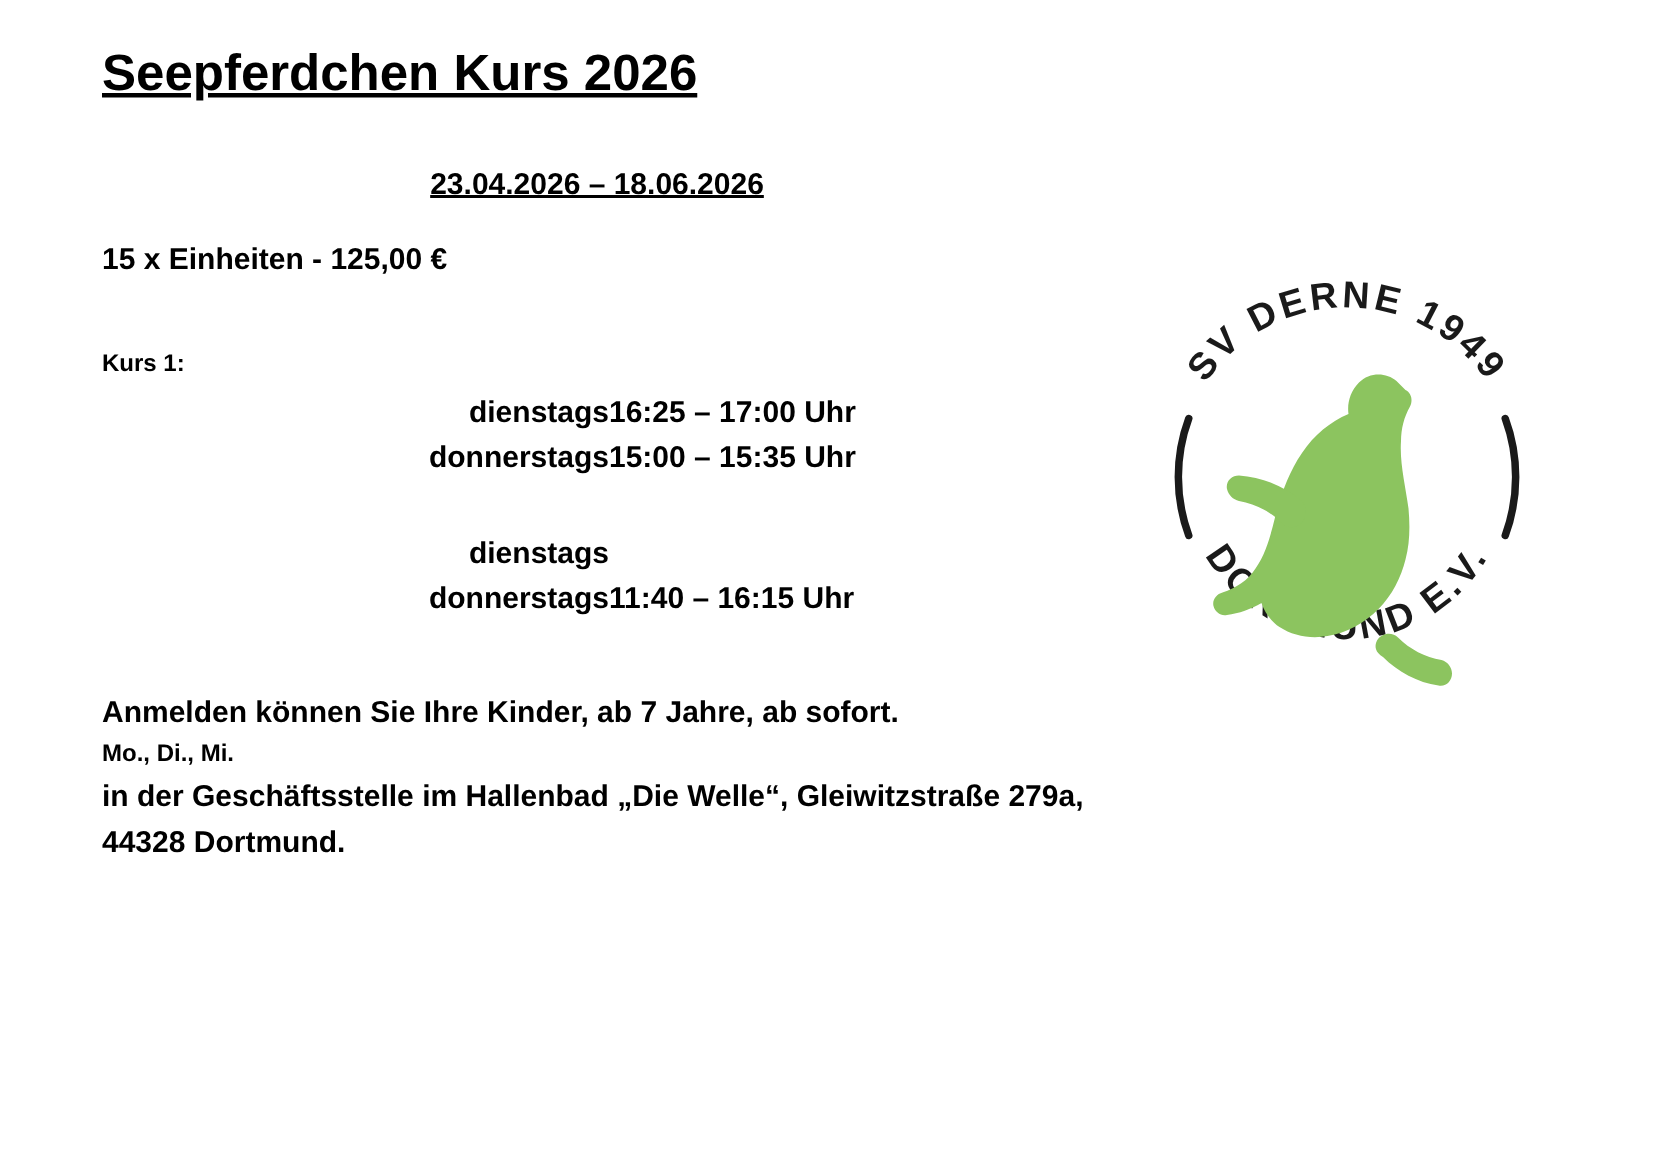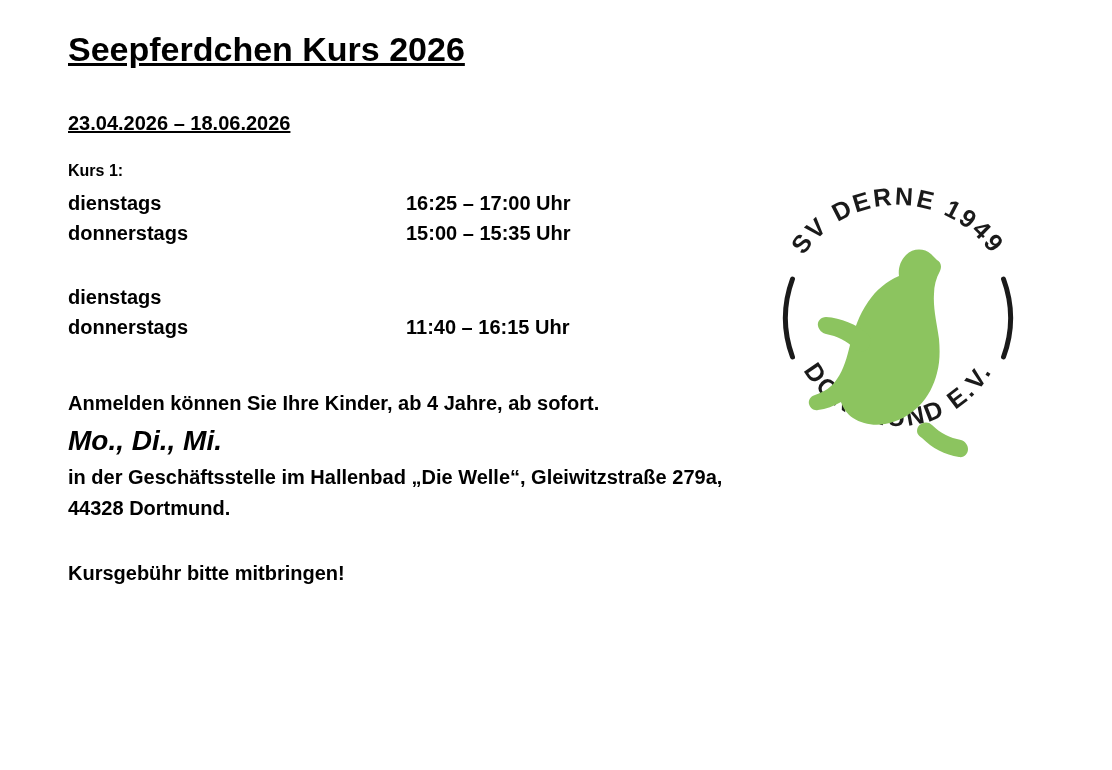--- a/index.html
+++ b/index.html
@@ -35,20 +35,21 @@
     margin: 0 0 42px 0;
     line-height: 1.15;
     white-space: nowrap;
   }
   .daterange {
     font-size: 20px;
     font-weight: bold;
     text-decoration: underline;
     margin: 0 0 26px 0;
     line-height: 1.2;
+    text-align: center;
   }
   .priceline {
     font-size: 20px;
     font-weight: bold;
     margin: 0 0 48px 0;
     line-height: 1.2;
   }
   .course-block {
     margin-bottom: 34px;
   }
@@ -60,38 +61,38 @@
   }
   .row {
     display: flex;
     font-size: 20px;
     font-weight: bold;
     line-height: 1.5;
   }
   .row .day {
     width: 338px;
     flex: 0 0 338px;
+    text-align: right;
   }
   .row .time {
     flex: 1;
   }
   .footer-block {
     margin-top: 46px;
   }
   .footer-line {
     font-size: 20px;
     font-weight: bold;
     line-height: 1.55;
   }
   .footer-row {
     display: flex;
-    font-size: 28px;
+    font-size: 16px;
     font-weight: bold;
     line-height: 1.55;
-    font-style: italic;
   }
   .footer-row .fday {
     width: 344px;
     flex: 0 0 344px;
   }
   .footer-note {
     font-size: 20px;
     font-weight: bold;
     line-height: 1.55;
     margin-top: 34px;
@@ -112,20 +113,21 @@
 <body>
 
 <div class="page">
 
   <div class="content">
 
     <h1 class="title">Seepferdchen Kurs 2026</h1>
 
     <div class="daterange">23.04.2026 – 18.06.2026</div>
 
+    <div class="priceline">15 x Einheiten - 125,00 €</div>
 
     <div class="course-block">
       <div class="course-title">Kurs 1:</div>
       <div class="row">
         <div class="day">dienstags</div>
         <div class="time">16:25 – 17:00 Uhr</div>
       </div>
       <div class="row">
         <div class="day">donnerstags</div>
         <div class="time">15:00 – 15:35 Uhr</div>
@@ -136,26 +138,25 @@
       <div class="row">
         <div class="day">dienstags</div>
       </div>
       <div class="row">
         <div class="day">donnerstags</div>
         <div class="time">11:40 – 16:15 Uhr</div>
       </div>
     </div>
 
     <div class="footer-block">
-      <div class="footer-line">Anmelden können Sie Ihre Kinder, ab 4 Jahre, ab sofort.</div>
+      <div class="footer-line">Anmelden können Sie Ihre Kinder, ab 7 Jahre, ab sofort.</div>
       <div class="footer-row">
         <div class="fday">Mo., Di., Mi.</div>
       </div>
       <div class="footer-line">in der Geschäftsstelle im Hallenbad „Die Welle“, Gleiwitzstraße 279a, 44328 Dortmund.</div>
-      <div class="footer-note">Kursgebühr bitte mitbringen!</div>
     </div>
 
   </div>
 
   <div class="logo">
     <svg width="292" height="292" viewBox="0 0 292 292" xmlns="http://www.w3.org/2000/svg" aria-hidden="true">
       <defs>
         <path id="topArc" d="M 33 146 A 113 113 0 0 1 259 146" fill="none"></path>
         <path id="bottomArc" d="M 38 146 A 108 108 0 0 0 254 146" fill="none"></path>
       </defs>

